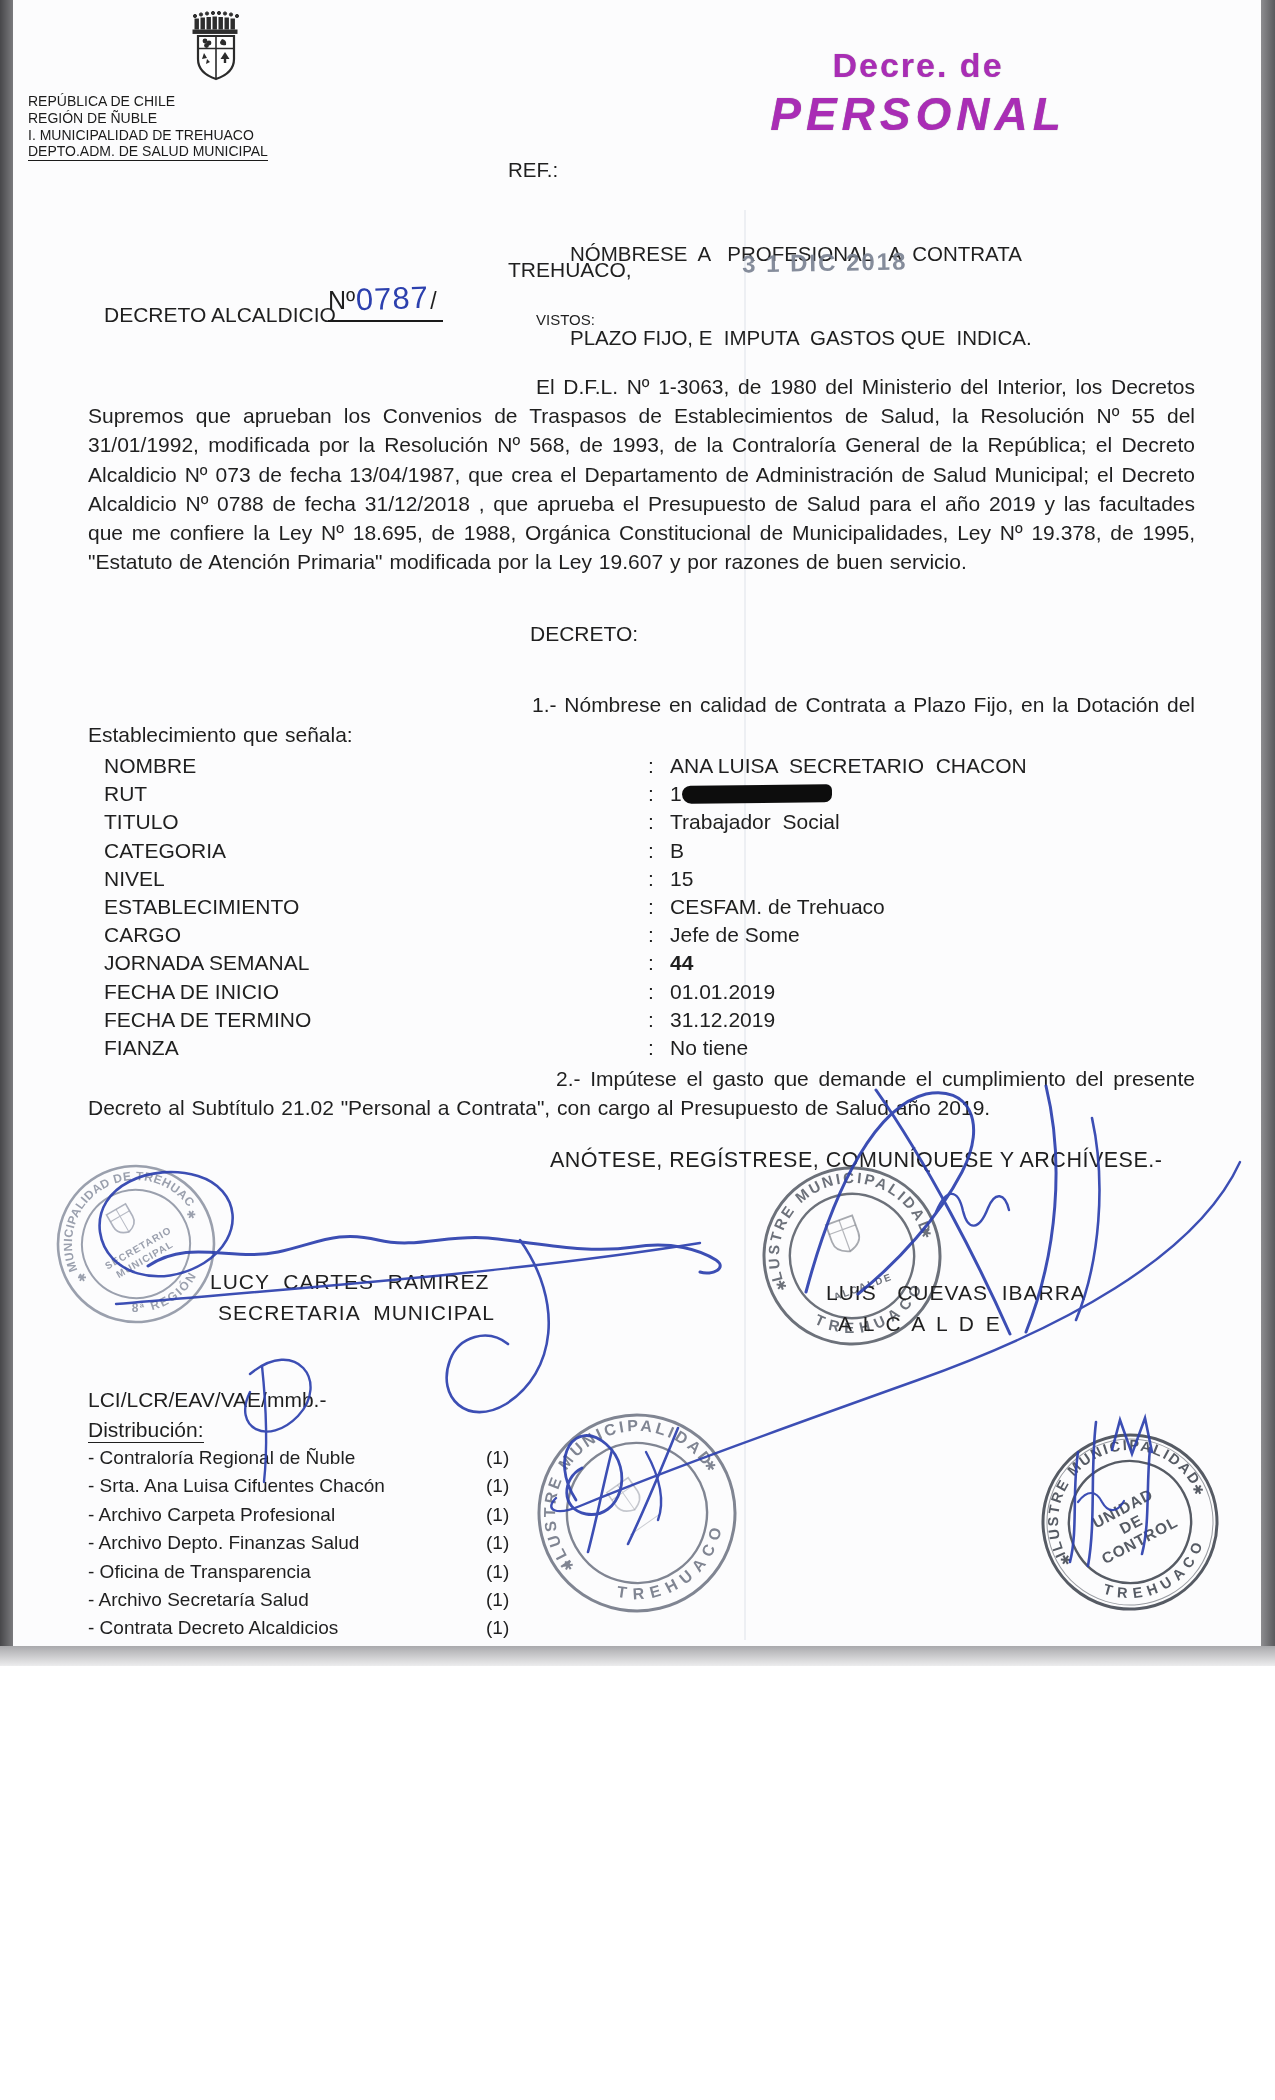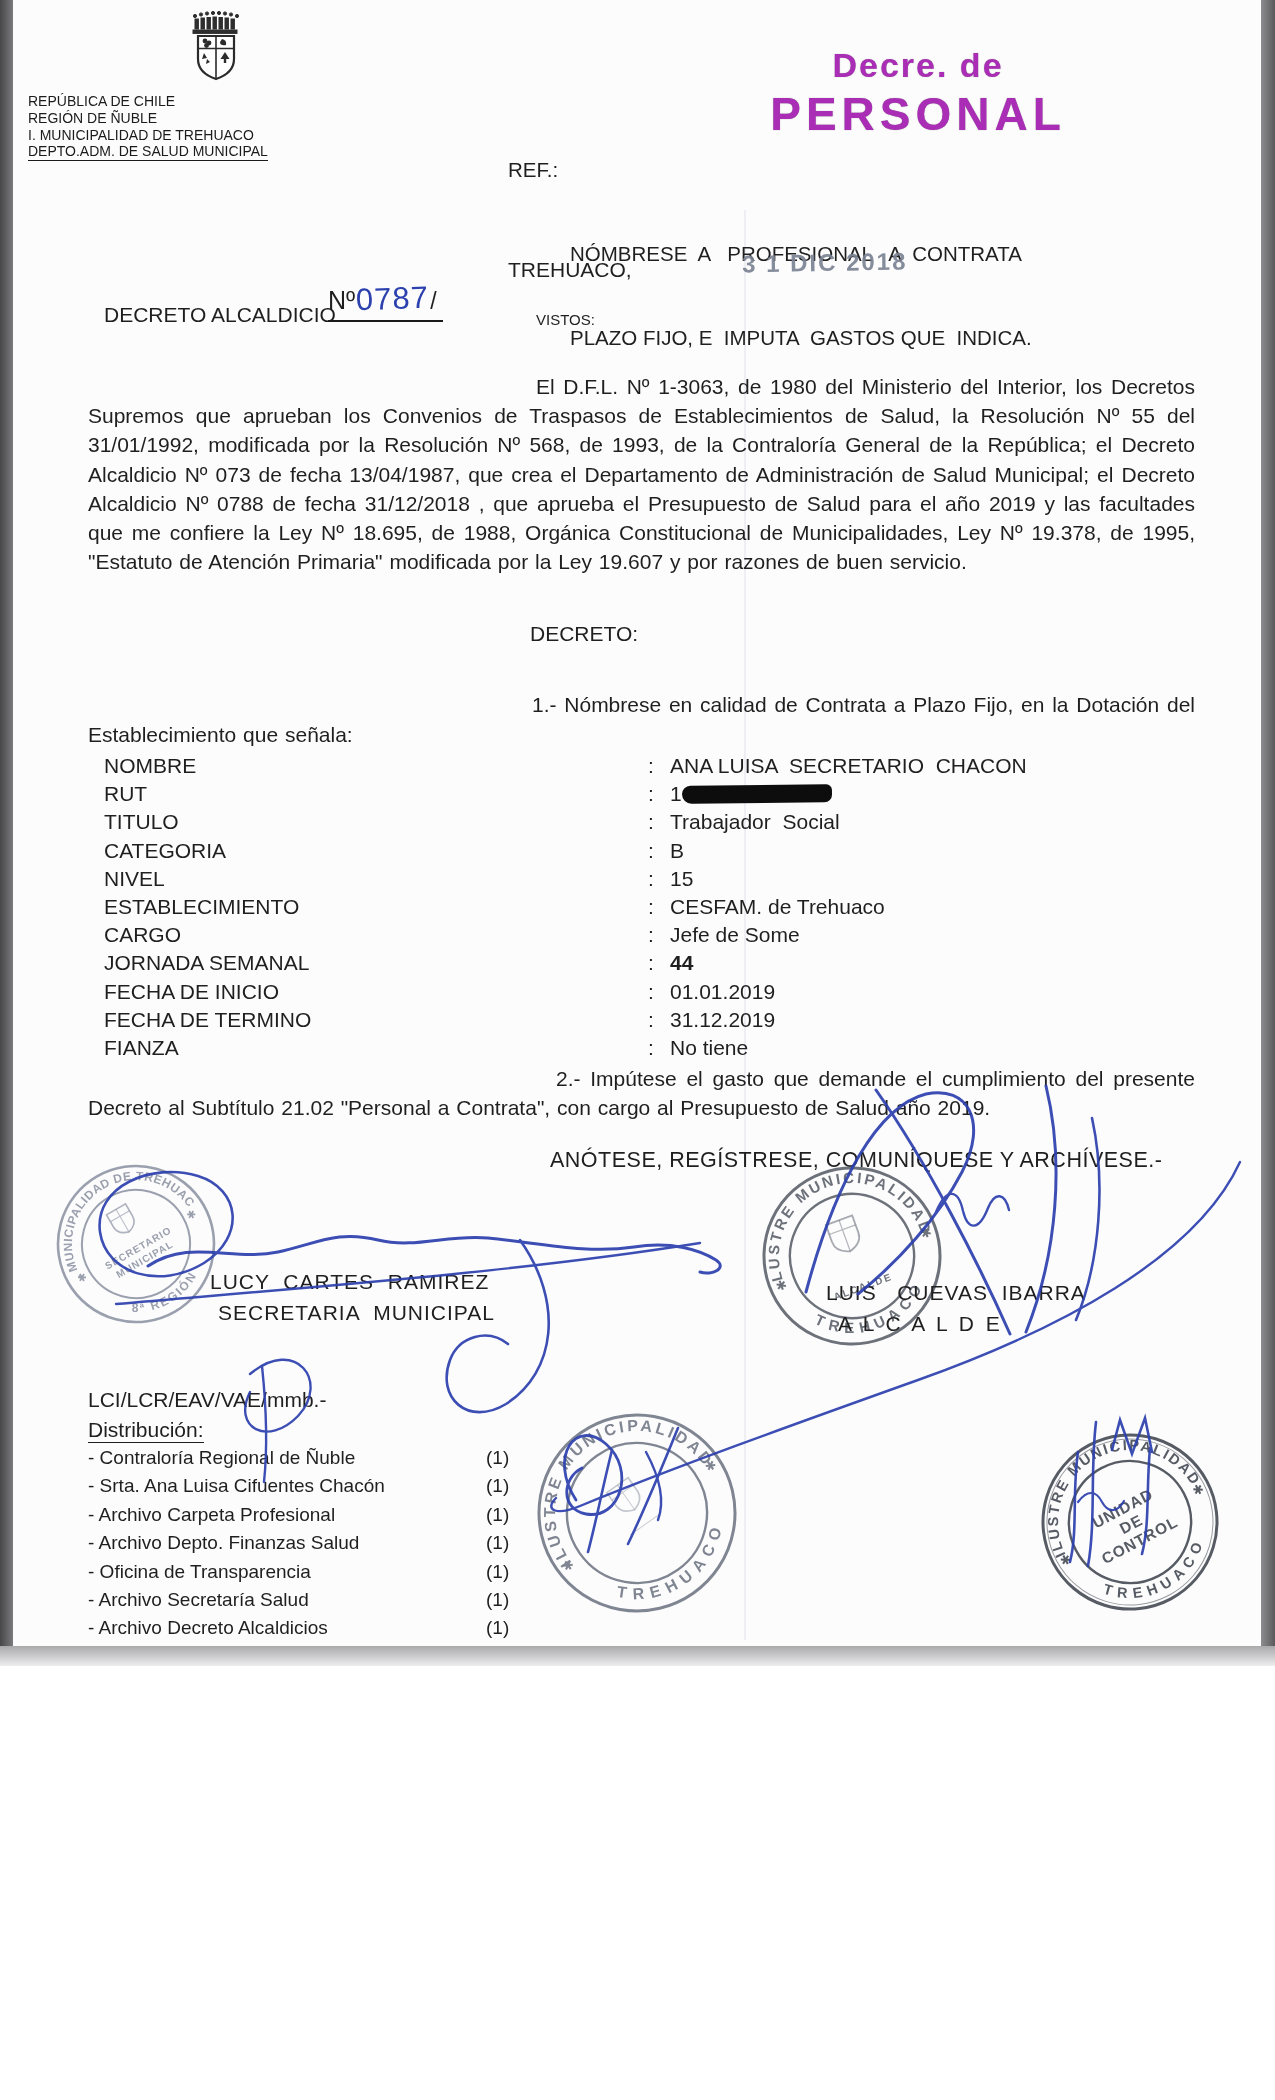--- a/index.html
+++ b/index.html
@@ -12,21 +12,21 @@
               background:linear-gradient(270deg,#5a5a5d,#8d8d90);}
   .page-shadow{position:absolute;left:0;top:1646px;width:1275px;height:20px;
                background:linear-gradient(180deg,#a9a9ac,#ededee);}
   .scan-line{position:absolute;left:744px;top:210px;width:2px;height:1430px;background:rgba(110,125,155,.10);}
   .abs{position:absolute;}
   .org-text{left:28px;top:93px;width:372px;text-align:left;font-size:14px;line-height:16.8px;color:#1b1b1b;}
   .org-text .u{border-bottom:1.5px solid #1b1b1b;padding-bottom:1px;}
   .doc-stamp{left:750px;top:46px;width:336px;text-align:center;color:#a21caf;opacity:.92;}
   .doc-stamp .l1{font-size:34px;letter-spacing:2px;font-weight:600;text-shadow:0 0 1px rgba(60,60,60,.55);}
   .doc-stamp .l2{font-size:46px;font-weight:bold;letter-spacing:5px;margin-top:2px;
-                 text-shadow:0 0 1px rgba(60,60,60,.6);}
+                 text-shadow:0 0 1px rgba(60,60,60,.6);font-style:italic;}
   .ref{left:508px;top:156px;width:600px;font-size:20.5px;line-height:28px;white-space:pre-wrap;}
   .ref .lbl{position:absolute;left:0;top:0;}
   .ref .txt{display:block;padding-left:62px;}
   .city{left:508px;top:258px;font-size:21px;}
   .date-stamp{left:742px;top:249px;font-size:24px;font-weight:bold;letter-spacing:2px;color:#7b8393;
               opacity:.92;transform:rotate(-1deg);white-space:pre;}
   .decree-label{left:104px;top:303px;font-size:21px;}
   .decree-no{left:328px;top:281px;display:flex;align-items:baseline;border-bottom:2.5px solid #1a1a1a;
              padding:0 6px 3px 0;}
   .decree-no .pref{font-size:25px;}
@@ -263,21 +263,21 @@
     </div>
     <div class="drow">
       <span>- Oficina de Transparencia</span>
       <span class="cnt">(1)</span>
     </div>
     <div class="drow">
       <span>- Archivo Secretaría Salud</span>
       <span class="cnt">(1)</span>
     </div>
     <div class="drow">
-      <span>- Archivo Decreto Alcaldicios</span>
+      <span>- Contrata Decreto Alcaldicios</span>
       <span class="cnt">(1)</span>
     </div>
   </div>
 
   <svg class="stamp" style="left:527px;top:1403px;opacity:.85" width="220" height="220" viewBox="-110 -110 220 220">
     <g transform="rotate(-35)" fill="none" stroke="#6b7180">
       <circle r="98" stroke-width="3"></circle>
       <circle r="70" stroke-width="2.4"></circle>
       <path id="mun-top" d="M -82 0 A 82 82 0 0 1 82 0" stroke="none"></path>
       <path id="mun-bot" d="M -86 0 A 86 86 0 0 0 86 0" stroke="none"></path>

